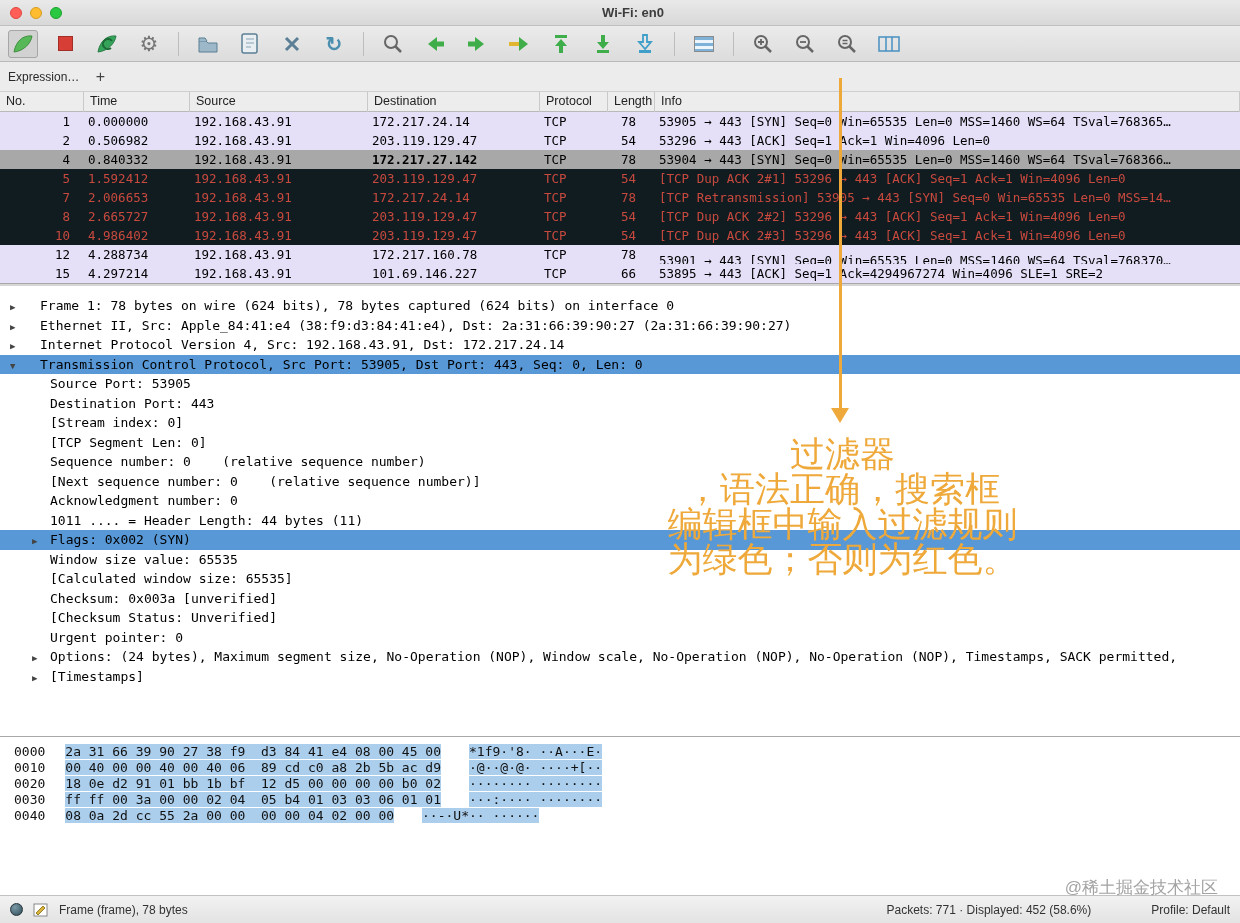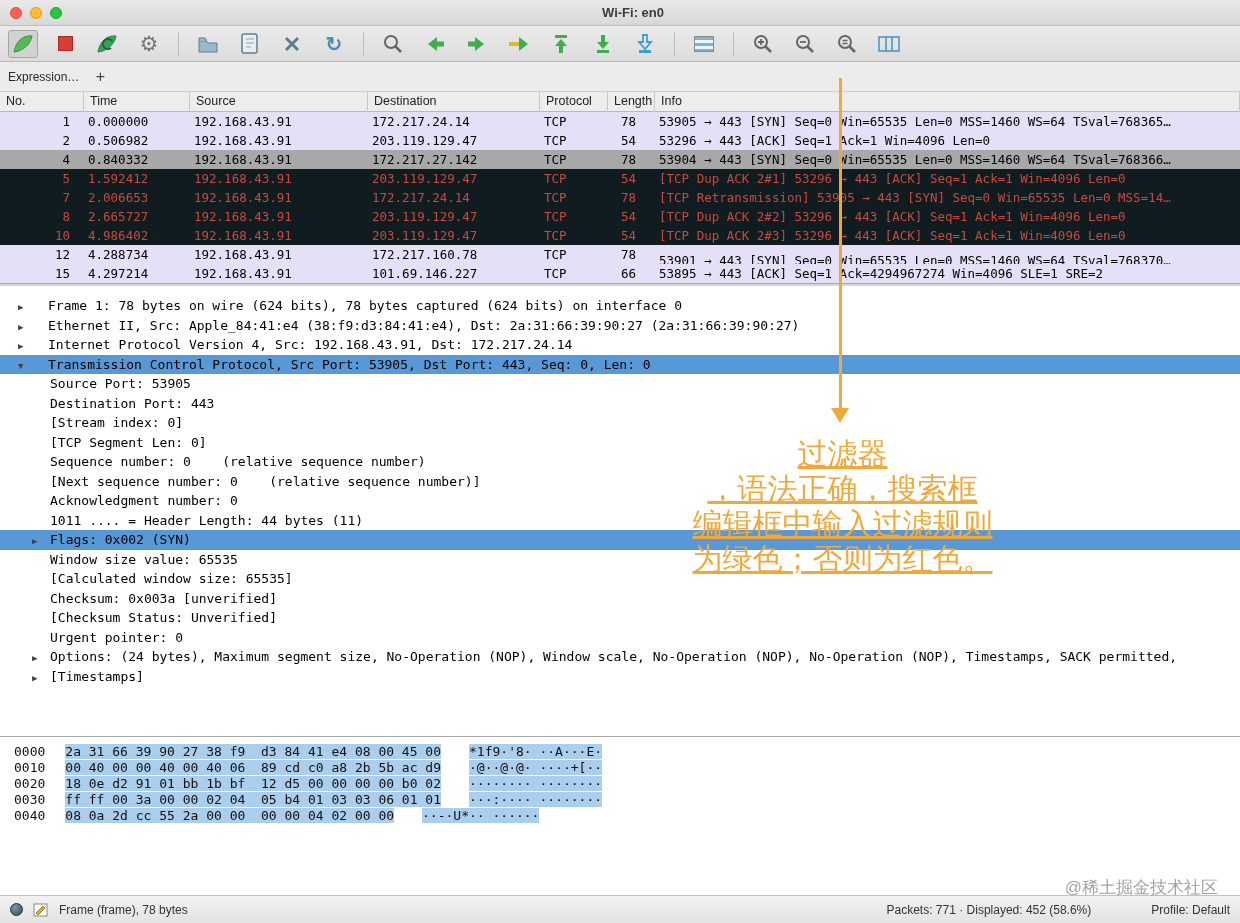--- a/index.html
+++ b/index.html
@@ -60,21 +60,21 @@
   .splitter1{position:absolute;top:283px;left:0;width:1240px;height:3px;background:#d6d6d6;
     border-top:1px solid #a8a8a8;}
 
   
   .details{position:absolute;top:286px;left:0;width:1240px;height:451px;background:#fff;
     padding-top:10px;border-bottom:1px solid #a8a8a8;overflow:hidden;}
   .d-line{height:19.5px;line-height:19.5px;white-space:pre;
     font-family:"DejaVu Sans Mono",monospace;font-size:13px;color:#000;}
   .d-line.hl{background:var(--detail-highlight-bg,#5898d6);}
   .d-arrow{display:inline-block;font-size:9px;color:#444;vertical-align:baseline;}
-  .d-line.l0{padding-left:18px;}
+  .d-line.l0{padding-left:10px;}
   .d-line.l0 .d-arrow{width:30px;}
   .d-line.l1{padding-left:32px;}
   .d-line.l1 .d-arrow{width:18px;}
 
   
   .hexpane{position:absolute;top:738px;left:0;width:1240px;height:157px;background:#fff;padding-top:6px;}
   .hx-row{height:16px;line-height:16px;white-space:pre;
     font-family:"DejaVu Sans Mono",monospace;font-size:13px;color:#111;}
   .hx-off{margin-left:14px;margin-right:20px;}
   .hx-ascii{margin-left:28px;}
@@ -90,21 +90,21 @@
   .expert-dot{width:13px;height:13px;border-radius:50%;border:1px solid #24333a;
     background:radial-gradient(circle at 35% 30%,#7a9aa8,#2e4a56);}
 
   
   .ann-line-v{position:absolute;left:839px;top:78px;width:3px;height:330px;
     background:var(--annotation-orange,#efa93a);z-index:50;}
   .ann-head{position:absolute;left:831px;top:408px;width:0;height:0;z-index:50;
     border-left:9px solid transparent;border-right:9px solid transparent;
     border-top:15px solid var(--annotation-orange,#efa93a);}
   .ann-text{position:absolute;left:650px;top:436px;width:385px;z-index:50;text-align:center;
-    font-size:30px;line-height:35px;color:var(--annotation-orange,#efa93a);text-decoration:underline;}
+    font-size:35px;line-height:35px;color:var(--annotation-orange,#efa93a);}
   .watermark{position:absolute;right:22px;top:876px;z-index:30;font-size:17px;color:#a3a3a3;}
 </style>
 </head>
 <body>
 
 <div class="window">
 
   <div class="titlebar">
     <span class="tl red"></span>
     <span class="tl yellow"></span>
@@ -258,21 +258,21 @@
         <div class="pl-cell c2" style="width: 178px;">192.168.43.91</div>
         <div class="pl-cell c3" style="width: 172px;">203.119.129.47</div>
         <div class="pl-cell c4" style="width: 68px;">TCP</div>
         <div class="pl-cell c5" style="width: 47px;">54</div>
         <div class="pl-cell c6" style="flex: 1 1 0%;">53296 → 443 [ACK] Seq=1 Ack=1 Win=4096 Len=0</div>
       </div>
       <div class="pl-row selected">
         <div class="pl-cell c0" style="width: 84px;">4</div>
         <div class="pl-cell c1" style="width: 106px;">0.840332</div>
         <div class="pl-cell c2" style="width: 178px;">192.168.43.91</div>
-        <div class="pl-cell c3" style="width: 172px;">172.217.27.142</div>
+        <div class="pl-cell c3" style="width: 172px; font-weight: bold;">172.217.27.142</div>
         <div class="pl-cell c4" style="width: 68px;">TCP</div>
         <div class="pl-cell c5" style="width: 47px;">78</div>
         <div class="pl-cell c6" style="flex: 1 1 0%;">53904 → 443 [SYN] Seq=0 Win=65535 Len=0 MSS=1460 WS=64 TSval=768366…</div>
       </div>
       <div class="pl-row bad">
         <div class="pl-cell c0" style="width: 84px;">5</div>
         <div class="pl-cell c1" style="width: 106px;">1.592412</div>
         <div class="pl-cell c2" style="width: 178px;">192.168.43.91</div>
         <div class="pl-cell c3" style="width: 172px;">203.119.129.47</div>
         <div class="pl-cell c4" style="width: 68px;">TCP</div>

